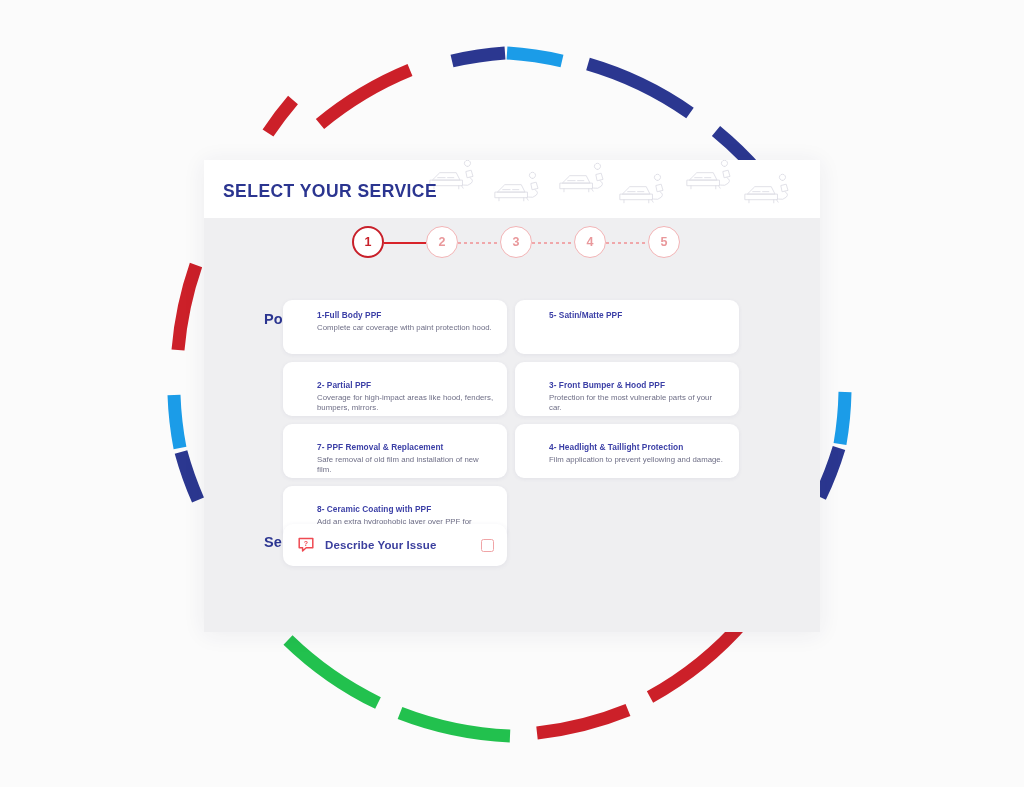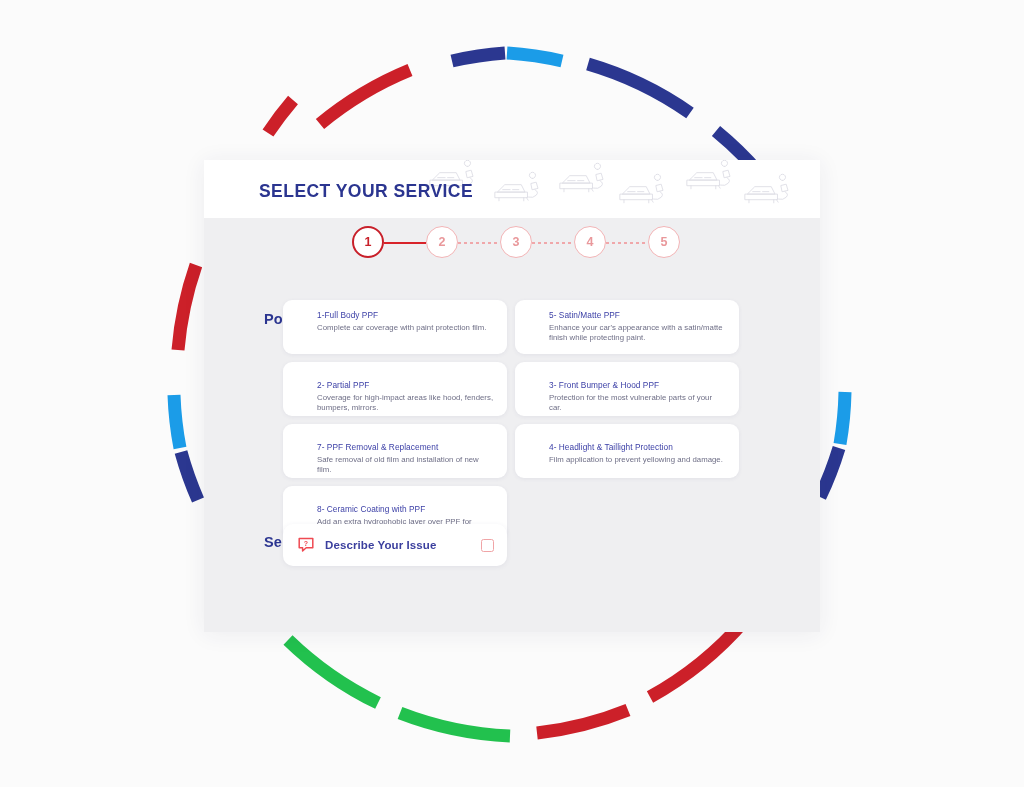--- a/index.html
+++ b/index.html
@@ -46,21 +46,20 @@
     overflow: hidden;
   }
   .panel-header .title {
     position: absolute;
     left: 19px;
     top: 21px;
     font-size: 17.5px;
     font-weight: bold;
     letter-spacing: 0.45px;
     color: #2b3590;
-    margin-left: 36px;
   }
   .header-watermarks {
     position: absolute;
     left: 0; top: 0;
     width: 616px; height: 58px;
     opacity: 1;
   }
 
   
   .stepper-strip {
@@ -141,21 +140,21 @@
     background: #ffffff;
     border-radius: 9px;
     height: 54px;
     padding: 9px 13px 0 34px;
     box-shadow: 0 1px 4px rgba(60,60,110,0.07);
     position: relative;
     overflow: hidden;
   }
   .service-card .card-title {
     font-size: 8.3px;
-    font-weight: normal;
+    font-weight: bold;
     color: #3b3fa6;
     line-height: 12px;
     letter-spacing: 0.05px;
   }
   .service-card .card-desc {
     margin-top: 2px;
     font-size: 7.8px;
     color: #6e6e86;
     line-height: 10px;
     letter-spacing: 0.02px;
@@ -287,25 +286,24 @@
     </div>
   </div>
 
   <div class="panel-body">
 
     <div class="section-heading" id="popular-heading">Popular Services</div>
 
     <div id="service-grid">
       <div class="service-card">
         <div class="card-title">1-Full Body PPF</div>
-        <div class="card-desc">Complete car coverage with paint protection film.</div>
+        <div class="card-desc">Complete car coverage with paint protection hood.</div>
       </div>
       <div class="service-card">
         <div class="card-title">5- Satin/Matte PPF</div>
-        <div class="card-desc">Enhance your car's appearance with a satin/matte finish while protecting paint.</div>
       </div>
 
       <div class="service-card low">
         <div class="card-title">2- Partial PPF</div>
         <div class="card-desc">Coverage for high-impact areas like hood, fenders, bumpers, mirrors.</div>
       </div>
 
       <div class="service-card low">
         <div class="card-title">3- Front Bumper &amp; Hood PPF</div>
         <div class="card-desc">Protection for the most vulnerable parts of your car.</div>

